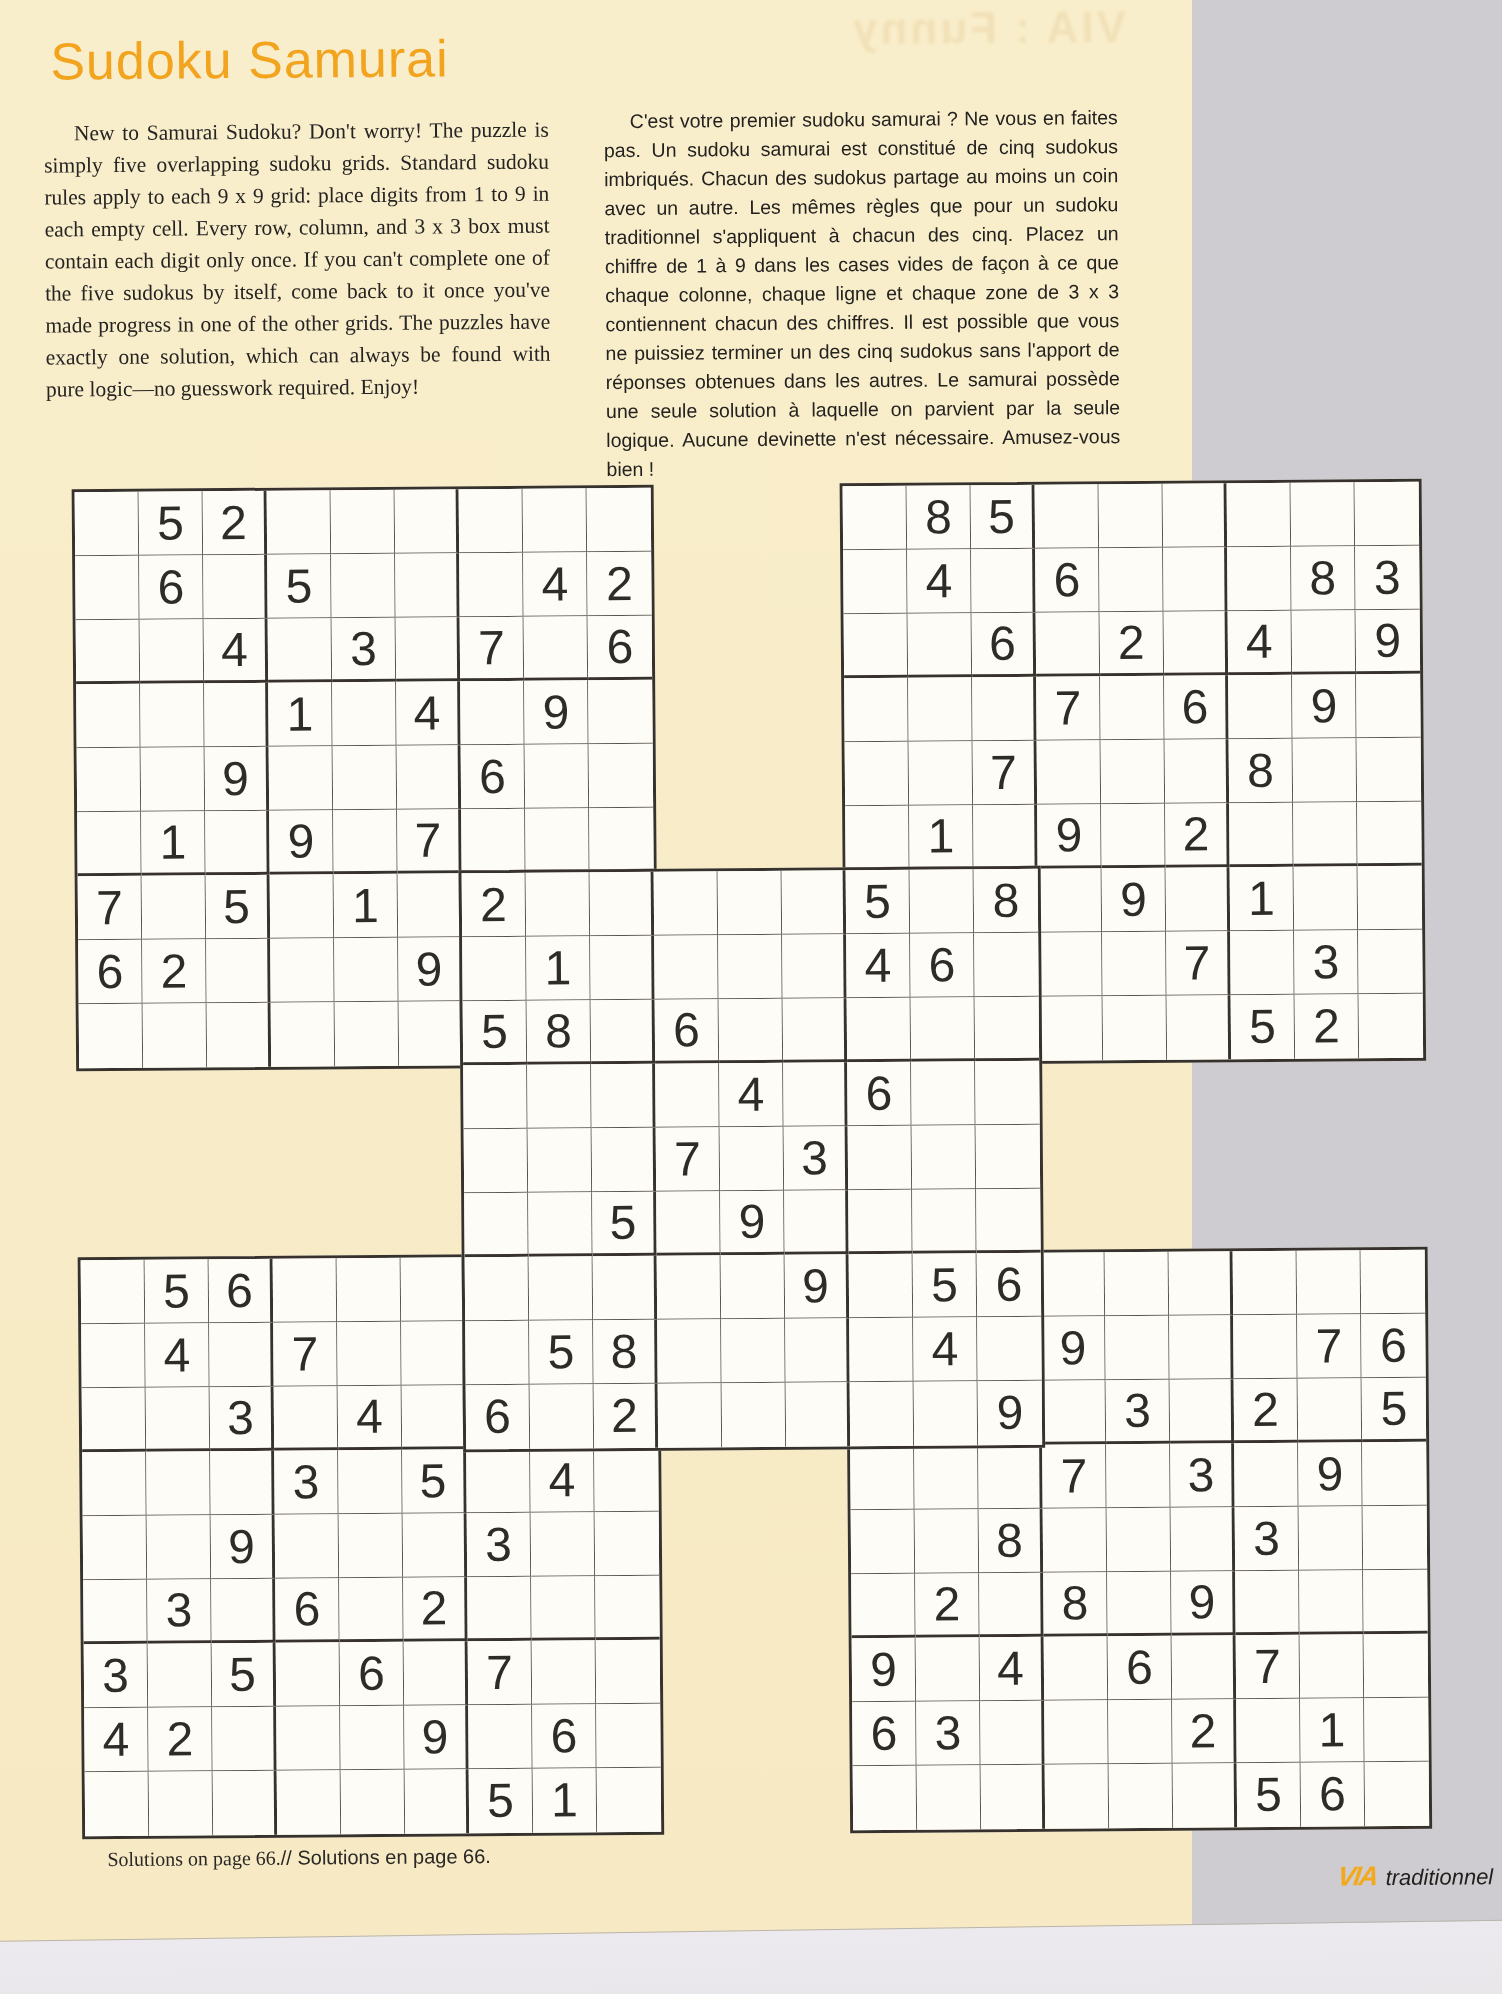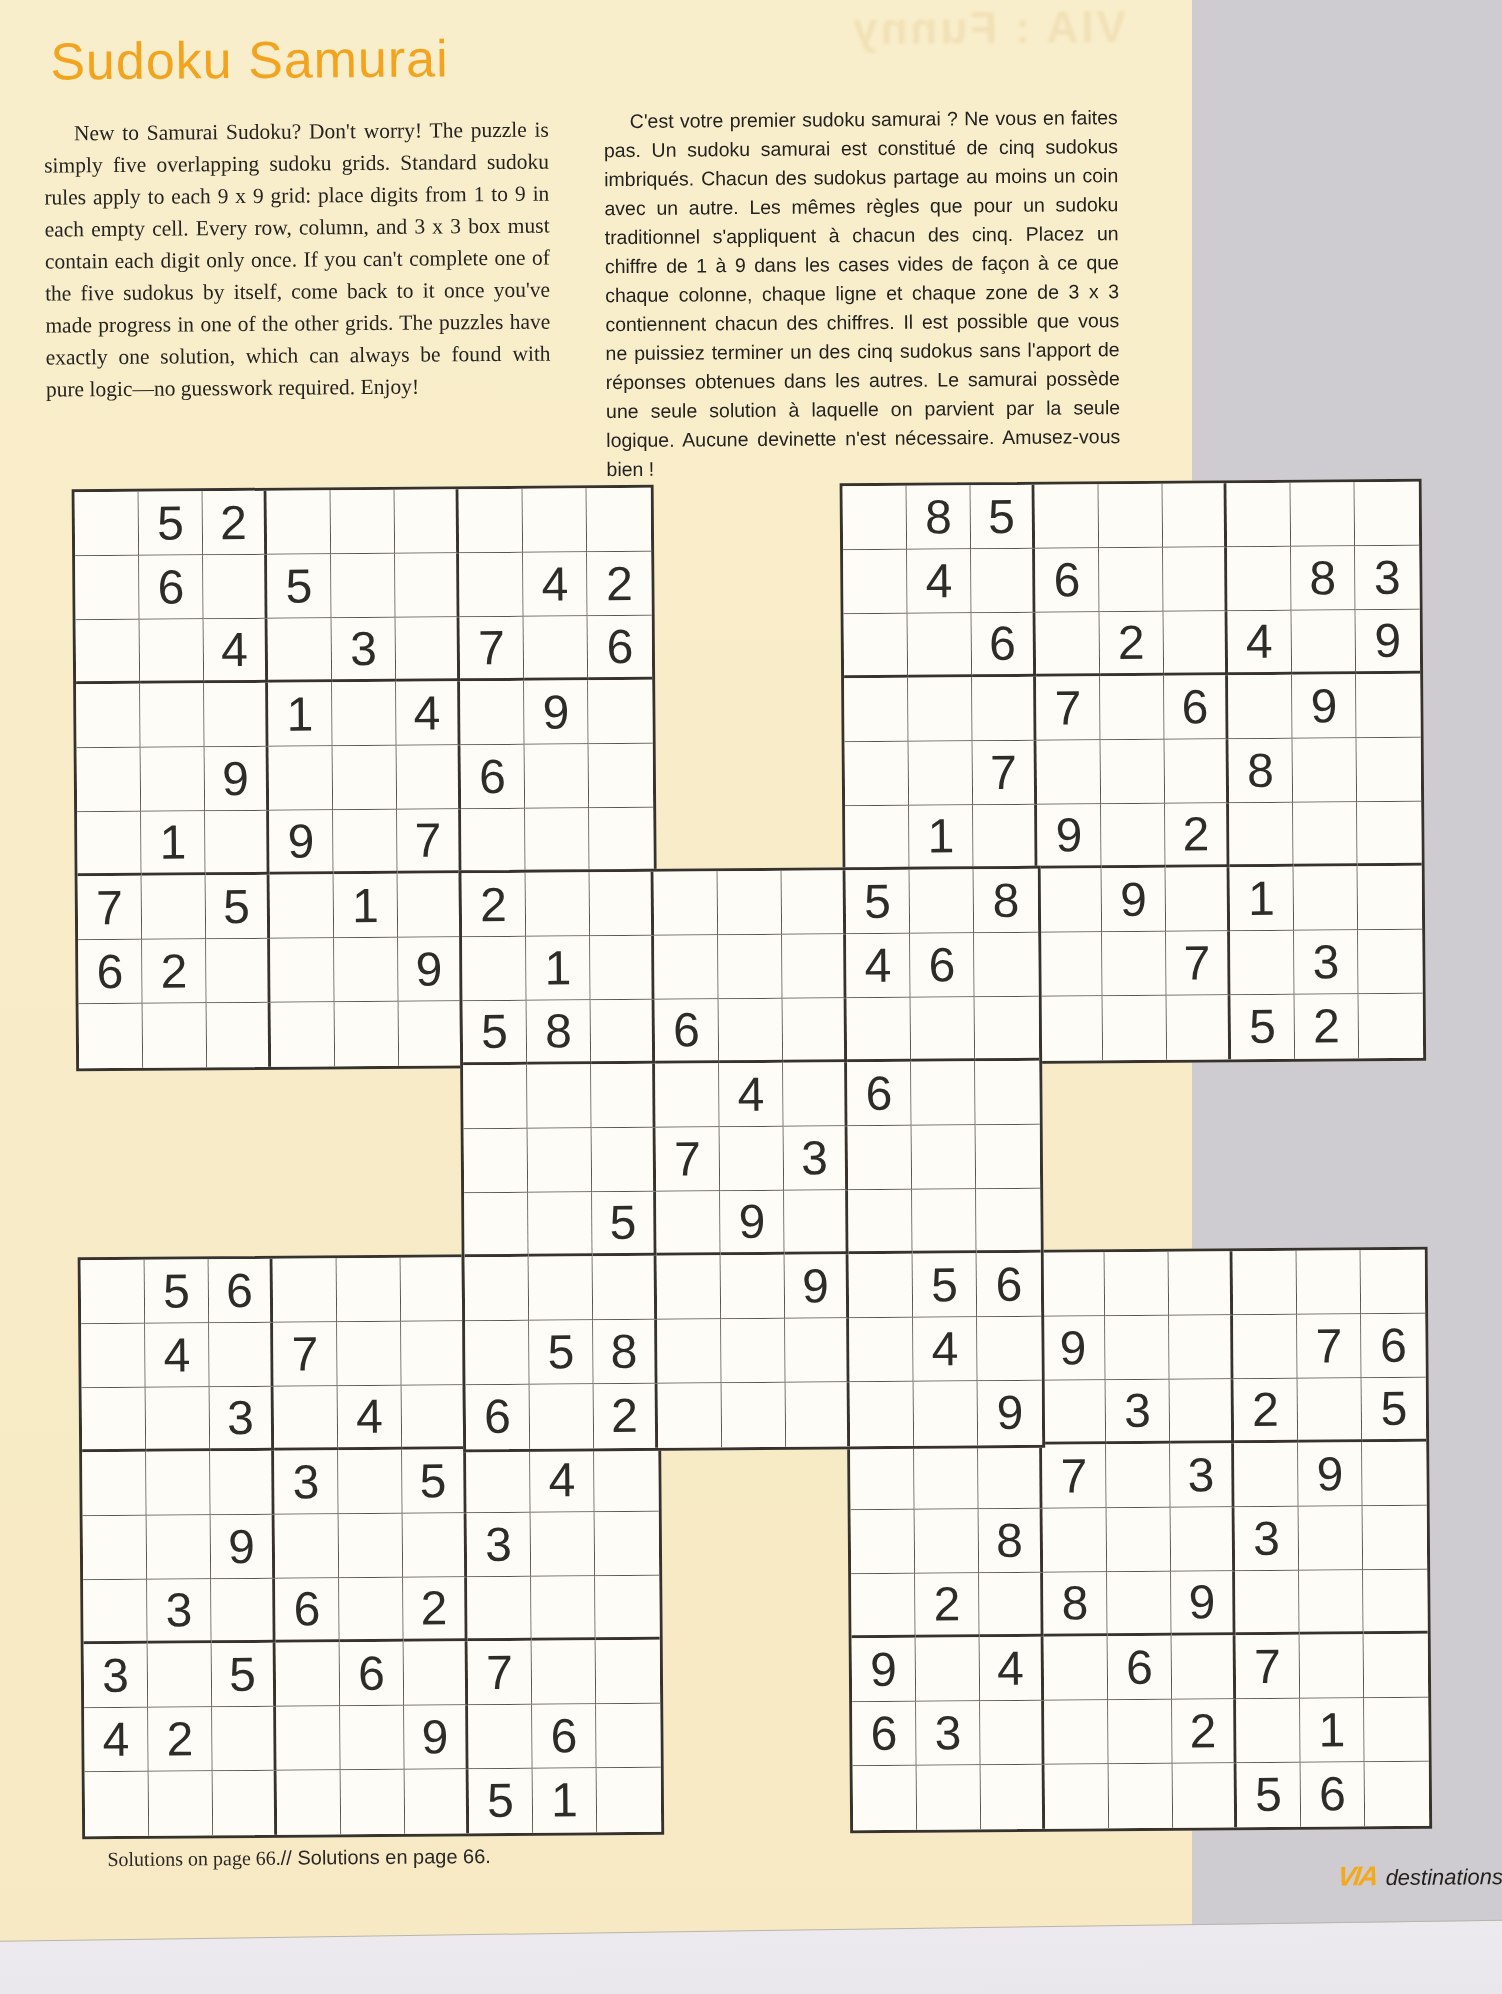--- a/index.html
+++ b/index.html
@@ -509,17 +509,17 @@
           <div class="cell lr"></div>
           <div class="cell lr"></div>
           <div class="cell br lr"></div>
           <div class="cell lr"></div>
           <div class="cell lr"></div>
           <div class="cell lc lr">9</div>
         </div>
       </div>
     <div class="footer"><span class="f-en">Solutions on page 66.</span><span class="f-fr">// Solutions en page 66.</span></div>
     <div class="brand">
-      <span class="via">VIA</span><span class="dest">destinations</span>
+      <span class="via">VIA</span><span class="dest">traditionnel</span>
     </div>
   </div>
 </div>
 <div class="scan-strip"></div>
 
 </body></html>

